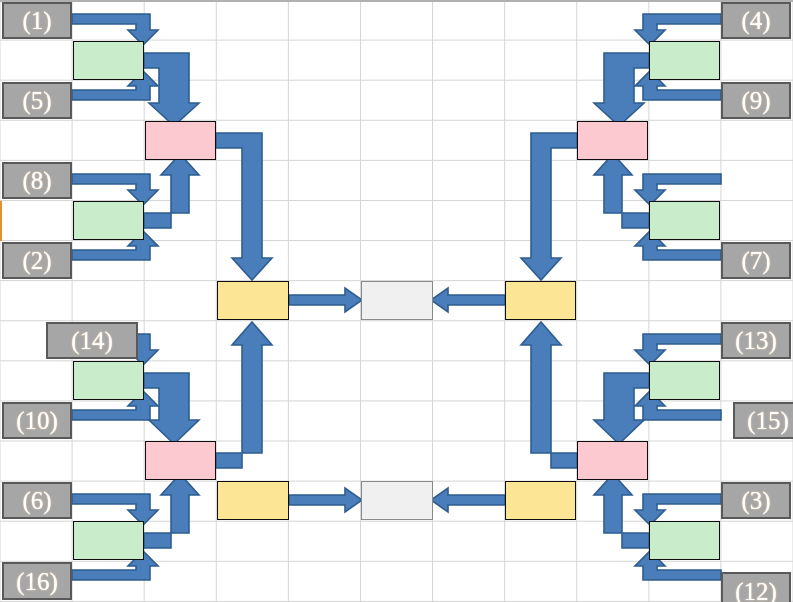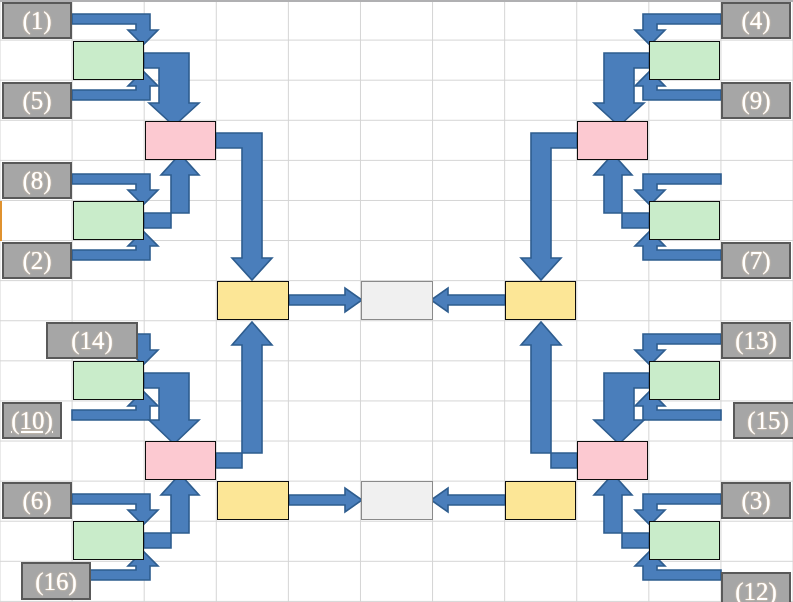--- a/index.html
+++ b/index.html
@@ -103,27 +103,27 @@
     </div>
   <div class="box seed" style="left:2px;top:162px;width:70px;height:37px;">
       <span>(8)</span>
     </div>
   <div class="box seed" style="left:2px;top:242px;width:70px;height:37px;">
       <span>(2)</span>
     </div>
   <div class="box seed" style="left:2px;top:322px;width:92px;height:37px;margin-left:44px;">
       <span>(14)</span>
     </div>
-  <div class="box seed" style="left:2px;top:402px;width:60px;height:37px;text-decoration:underline;">
+  <div class="box seed" style="left:2px;top:402px;width:70px;height:37px;">
       <span>(10)</span>
     </div>
   <div class="box seed" style="left:2px;top:482px;width:70px;height:37px;">
       <span>(6)</span>
     </div>
-  <div class="box seed" style="left:2px;top:562px;width:70px;height:38px;margin-left:19px;">
+  <div class="box seed" style="left:2px;top:562px;width:70px;height:38px;">
       <span>(16)</span>
     </div>
 
   <div class="box seed" style="left:721px;top:2px;width:70px;height:37px;">
       <span>(4)</span>
     </div>
   <div class="box seed" style="left:721px;top:82px;width:70px;height:37px;">
       <span>(9)</span>
     </div>
   <div class="box seed" style="left:721px;top:242px;width:70px;height:37px;">

